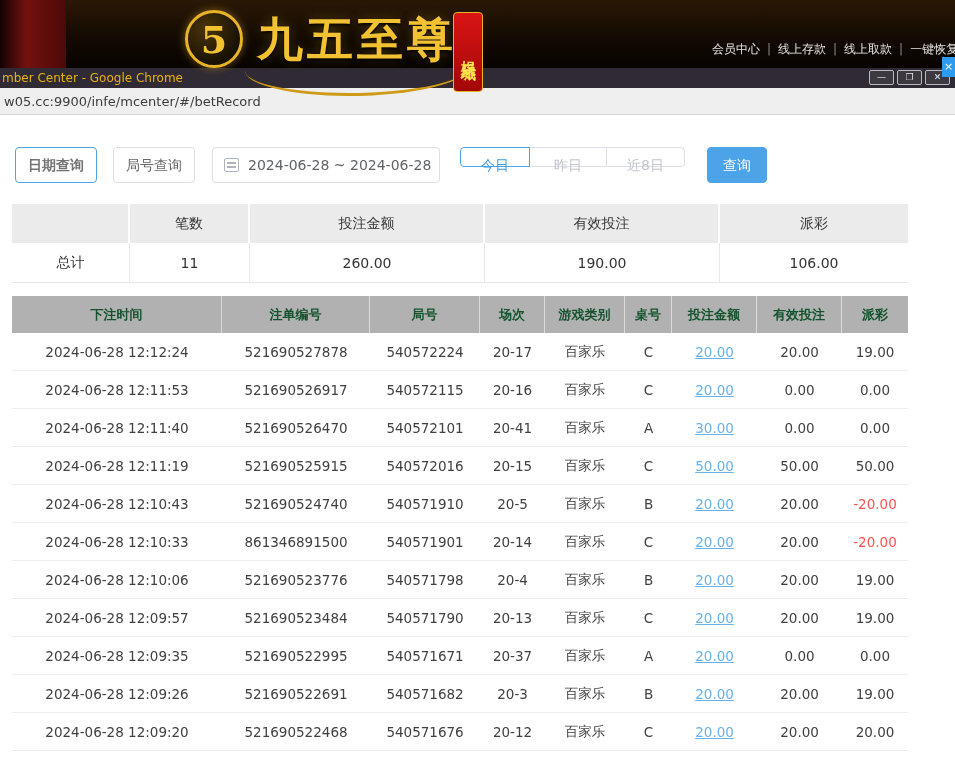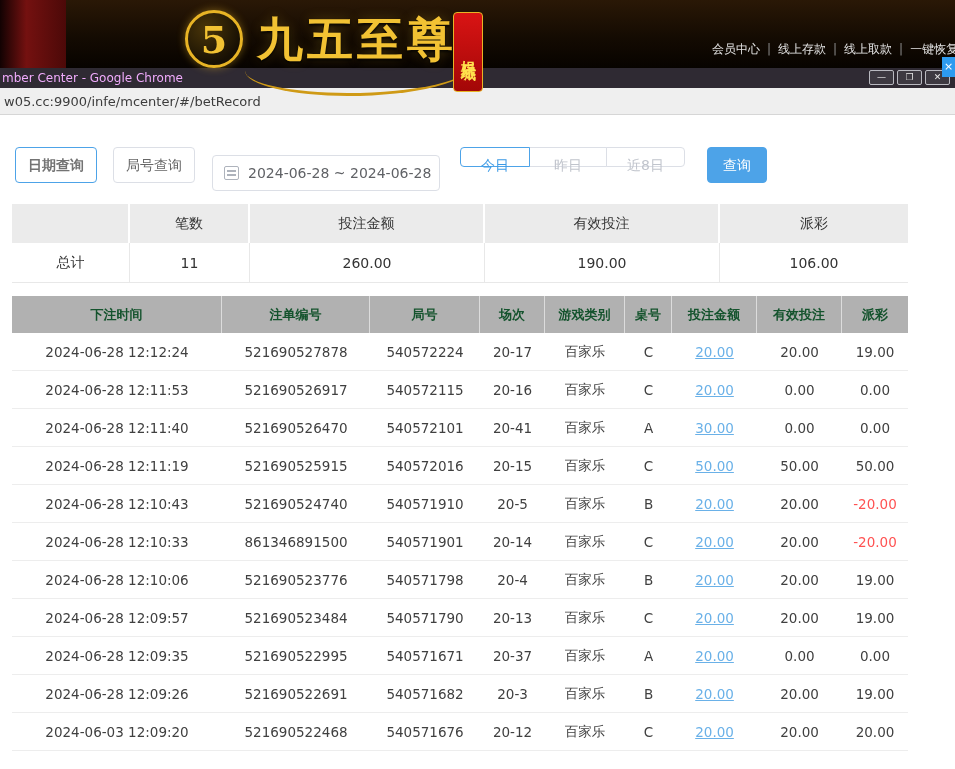--- a/index.html
+++ b/index.html
@@ -31,38 +31,38 @@
     color:#ffe14d;writing-mode:vertical-rl;text-orientation:upright;display:flex;align-items:center;
     justify-content:center;font-size:15px;font-weight:bold;letter-spacing:3px}
 
   
   .corner-close{position:absolute;right:0;top:57px;width:13px;height:20px;background:#2d9bf0;
     color:#fff;font-size:11px;line-height:20px;text-align:center;z-index:6;cursor:pointer}
 
   
   .titlebar{position:absolute;left:0;top:68px;width:955px;height:20px;background:#2f2a33;z-index:5;
     display:flex;align-items:center}
-  .window-title{color:#f0abfc;font-size:12px;margin-left:2px;white-space:nowrap}
+  .window-title{color:#eab308;font-size:12px;margin-left:2px;white-space:nowrap}
   .win-controls{position:absolute;right:5px;top:2px;display:flex;gap:3px}
   .win-btn{width:25px;height:15px;border:1px solid #b9b9c0;border-radius:2px;color:#e8e8e8;
     font-size:9px;line-height:13px;text-align:center;background:rgba(255,255,255,.07);cursor:pointer}
 
   
   .urlbar{position:absolute;left:0;top:88px;width:955px;height:27px;background:#efefef;
     border-bottom:1px solid #d6d6d6;z-index:4;display:flex;align-items:center;cursor:text}
   .url-text{font-size:13px;color:#3c3c3c;margin-left:4px;white-space:nowrap}
 
   
   .content{position:absolute;left:0;top:115px;width:955px;height:654px;background:#fff}
 
   .btn{position:absolute;height:36px;border-radius:4px;font-size:14px;text-align:center;
     line-height:34px;background:#fff;cursor:pointer}
   .btn-date-query{left:15px;top:32px;width:82px;border:1px solid #4da3e8;color:#737373;font-weight:bold}
   .btn-round-query{left:113px;top:32px;width:82px;border:1px solid #dcdfe6;color:#666}
-  .date-input{position:absolute;left:212px;top:40px;width:228px;height:36px;border:1px solid #dcdfe6;
+  .date-input{position:absolute;left:212px;top:32px;width:228px;height:36px;border:1px solid #dcdfe6;
     border-radius:4px;display:flex;align-items:center;color:#606266;font-size:14px;background:#fff;cursor:pointer}
   .cal-icon{margin:0 9px 0 11px;width:15px;height:14px;position:relative;border:1px solid #aeb3bc;
     border-radius:2px;flex:0 0 auto}
   .cal-icon:before{content:"";position:absolute;left:2px;right:2px;top:3px;height:2px;background:#aeb3bc}
   .cal-icon:after{content:"";position:absolute;left:2px;right:2px;top:7px;height:2px;background:#aeb3bc}
   .btn-group{position:absolute;left:460px;top:32px;display:flex;height:36px}
   .group-btn{height:20px;line-height:34px;font-size:14px;text-align:center;background:#fff;
     border:1px solid #dcdfe6;margin-left:-1px;color:#c0c4cc;cursor:pointer}
   .group-btn.g0{margin-left:0;border-radius:4px 0 0 4px;width:70px}
   .group-btn.g1{width:78px}
@@ -277,21 +277,21 @@
           <div class="td c1">521690522691</div>
           <div class="td c2">540571682</div>
           <div class="td c3">20-3</div>
           <div class="td c4">百家乐</div>
           <div class="td c5">B</div>
           <div class="td c6 link">20.00</div>
           <div class="td c7">20.00</div>
           <div class="td c8">19.00</div>
         </div>
         <div class="tr">
-          <div class="td c0">2024-06-03 12:09:20</div>
+          <div class="td c0">2024-06-28 12:09:20</div>
           <div class="td c1">521690522468</div>
           <div class="td c2">540571676</div>
           <div class="td c3">20-12</div>
           <div class="td c4">百家乐</div>
           <div class="td c5">C</div>
           <div class="td c6 link">20.00</div>
           <div class="td c7">20.00</div>
           <div class="td c8">20.00</div>
         </div>
       </div>

